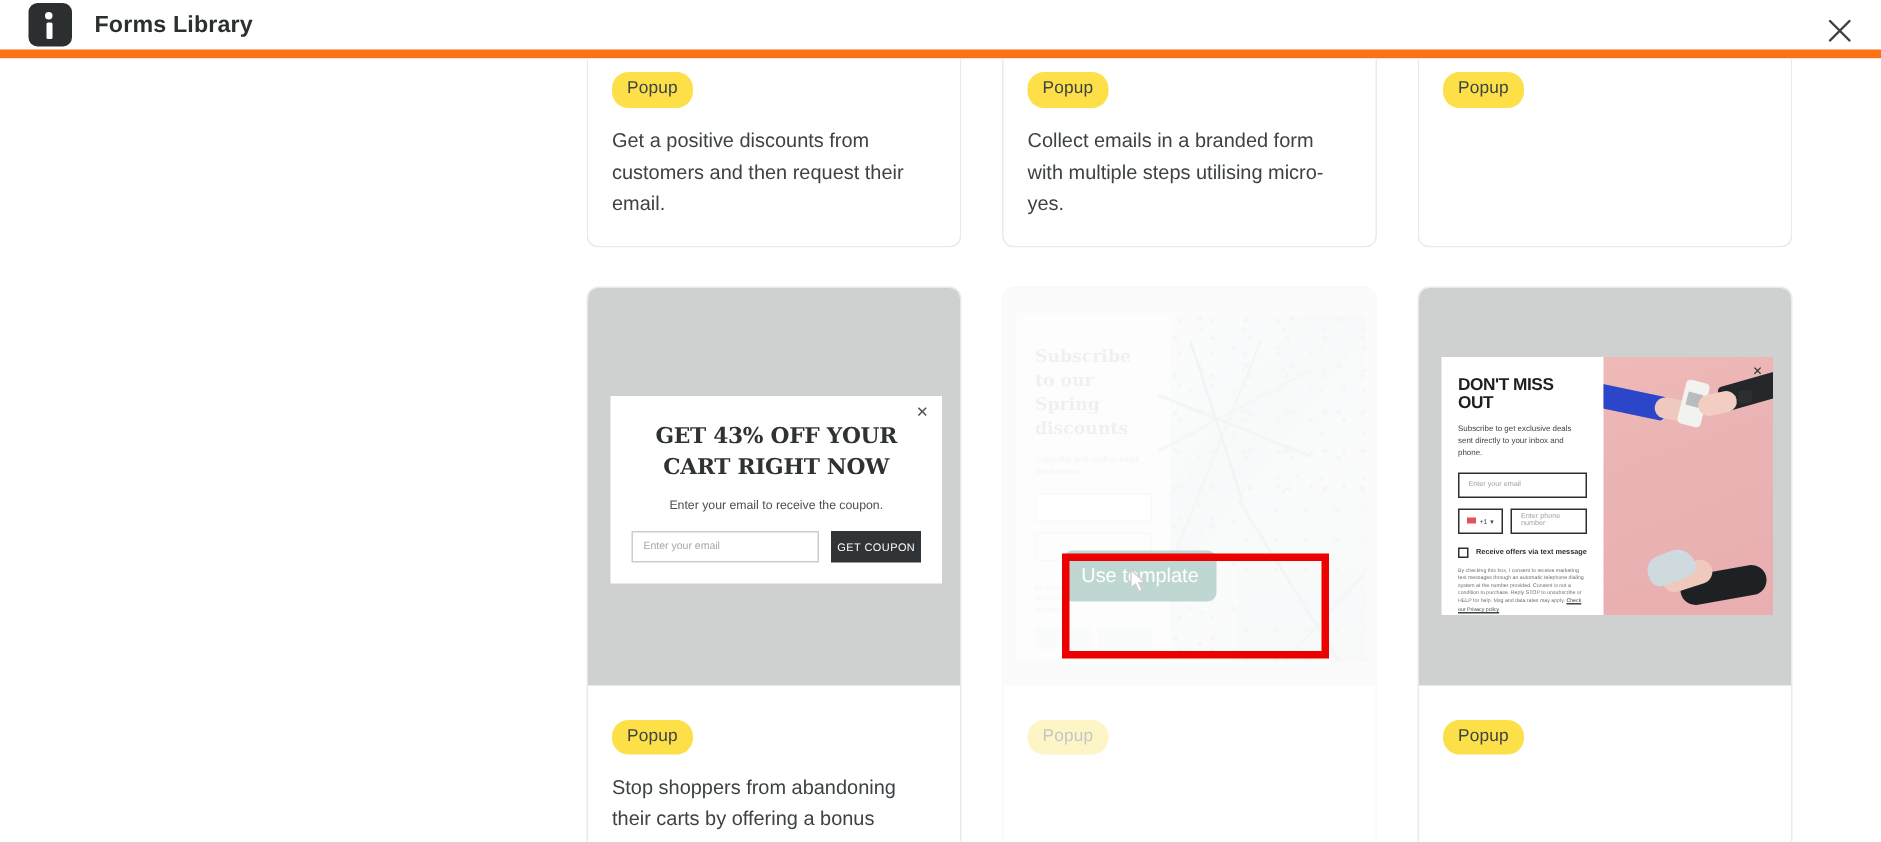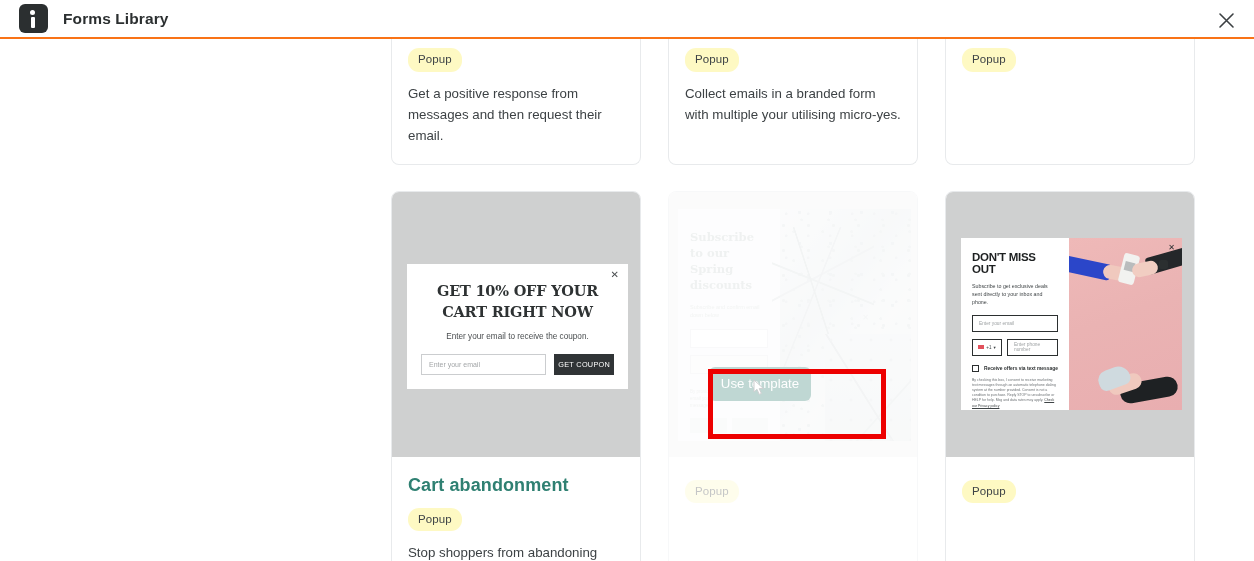--- a/index.html
+++ b/index.html
@@ -8,21 +8,21 @@
     overflow: hidden;
     background: #ffffff;
     font-family: "Liberation Sans", sans-serif;
   }
 
   
   .header {
     position: absolute; top: 0; left: 0;
     width: 1254px; height: 39px;
     background: #ffffff;
-    border-bottom: 2px solid #f97316;
+    border-bottom: 6px solid #f97316;
     display: flex; align-items: center;
   }
   .logo-mark {
     width: 29px; height: 29px;
     margin-left: 19px;
     background: #2b2f30;
     border-radius: 6px;
     position: relative;
     flex: 0 0 auto;
   }
@@ -95,21 +95,21 @@
     background: #ffffff;
     border: 1px solid #e8eaec;
     border-top: none;
     border-radius: 0 0 8px 8px;
     padding: 9px 16px 18px 16px;
     flex: 0 0 auto;
   }
 
   .badge {
     display: inline-block;
-    background: #fef9c3;
+    background: #fde047;
     color: #3e4346;
     font-size: 11.5px;
     line-height: 1;
     padding: 6px 10px 6px 10px;
     border-radius: 11px;
     letter-spacing: .1px;
   }
   .card-desc {
     margin-top: 11px;
     font-size: 13.3px;
@@ -334,49 +334,48 @@
   </div>
 </div>
 
 <div class="content">
   <div class="grid">
 
     <div class="row">
 
       <div class="card-partial">
         <span class="badge">Popup</span>
-        <div class="card-desc">Get a positive response from messages and then request their email.</div>
+        <div class="card-desc">Get a positive discounts from customers and then request their email.</div>
       </div>
 
       <div class="card-partial">
         <span class="badge">Popup</span>
-        <div class="card-desc">Collect emails in a branded form with multiple your utilising micro-yes.</div>
+        <div class="card-desc">Collect emails in a branded form with multiple steps utilising micro-yes.</div>
       </div>
 
       <div class="card-partial">
         <span class="badge">Popup</span>
       </div>
     </div>
 
     <div class="row" style="margin-top:26px;">
 
       <div class="card">
         <div class="preview">
           <div class="pop1">
             <span class="x">✕</span>
-            <h3>GET 10% OFF YOUR CART RIGHT NOW</h3>
+            <h3>GET 43% OFF YOUR CART RIGHT NOW</h3>
             <p>Enter your email to receive the coupon.</p>
             <div class="frm">
               <div class="inp">Enter your email</div>
               <div class="btn">GET COUPON</div>
             </div>
           </div>
         </div>
         <div class="card-body">
-          <div class="card-title">Cart abandonment</div>
           <span class="badge">Popup</span>
           <div class="card-desc">Stop shoppers from abandoning their carts by offering a bonus discount on their orders.</div>
         </div>
       </div>
 
       <div class="card faded">
         <div class="preview light">
           <div class="pop2">
             <div class="left">
               <h3>Subscribe to our Spring discounts</h3>

